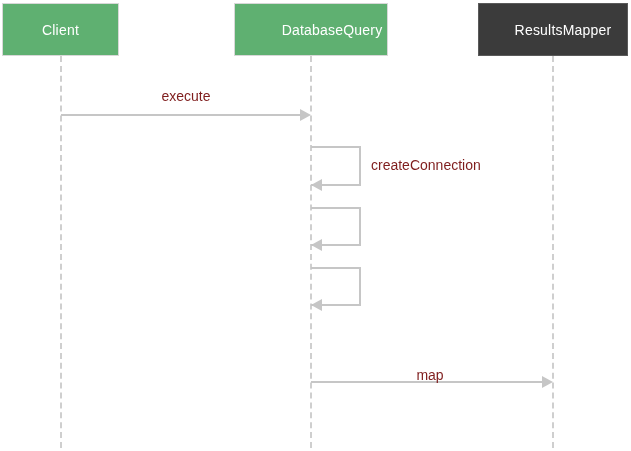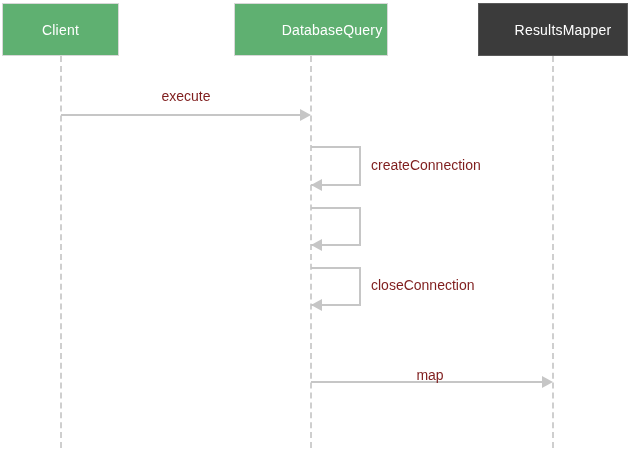--- a/index.html
+++ b/index.html
@@ -113,19 +113,18 @@
 
   <div class="selfcall-box" style="left:311px; top:146px; width:50px; height:40px;"></div>
   <div class="arrowhead-left" style="left:311px; top:179px;"></div>
   <div class="msg-label" style="left:371px; top:157px;">createConnection</div>
 
   <div class="selfcall-box" style="left:311px; top:207px; width:50px; height:39px;"></div>
   <div class="arrowhead-left" style="left:311px; top:239px;"></div>
 
   <div class="selfcall-box" style="left:311px; top:267px; width:50px; height:39px;"></div>
   <div class="arrowhead-left" style="left:311px; top:299px;"></div>
-  <div class="msg-label" style="left:371px; top:277px;">closeConnection</div>
 
   <div class="msg-line" style="left:311px; top:381px; width:232px;"></div>
   <div class="arrowhead-right" style="left:542px; top:376px;"></div>
   <div class="msg-label centered" style="left:430px; top:367px;">map</div>
 
 </div>
 
 </body></html>

